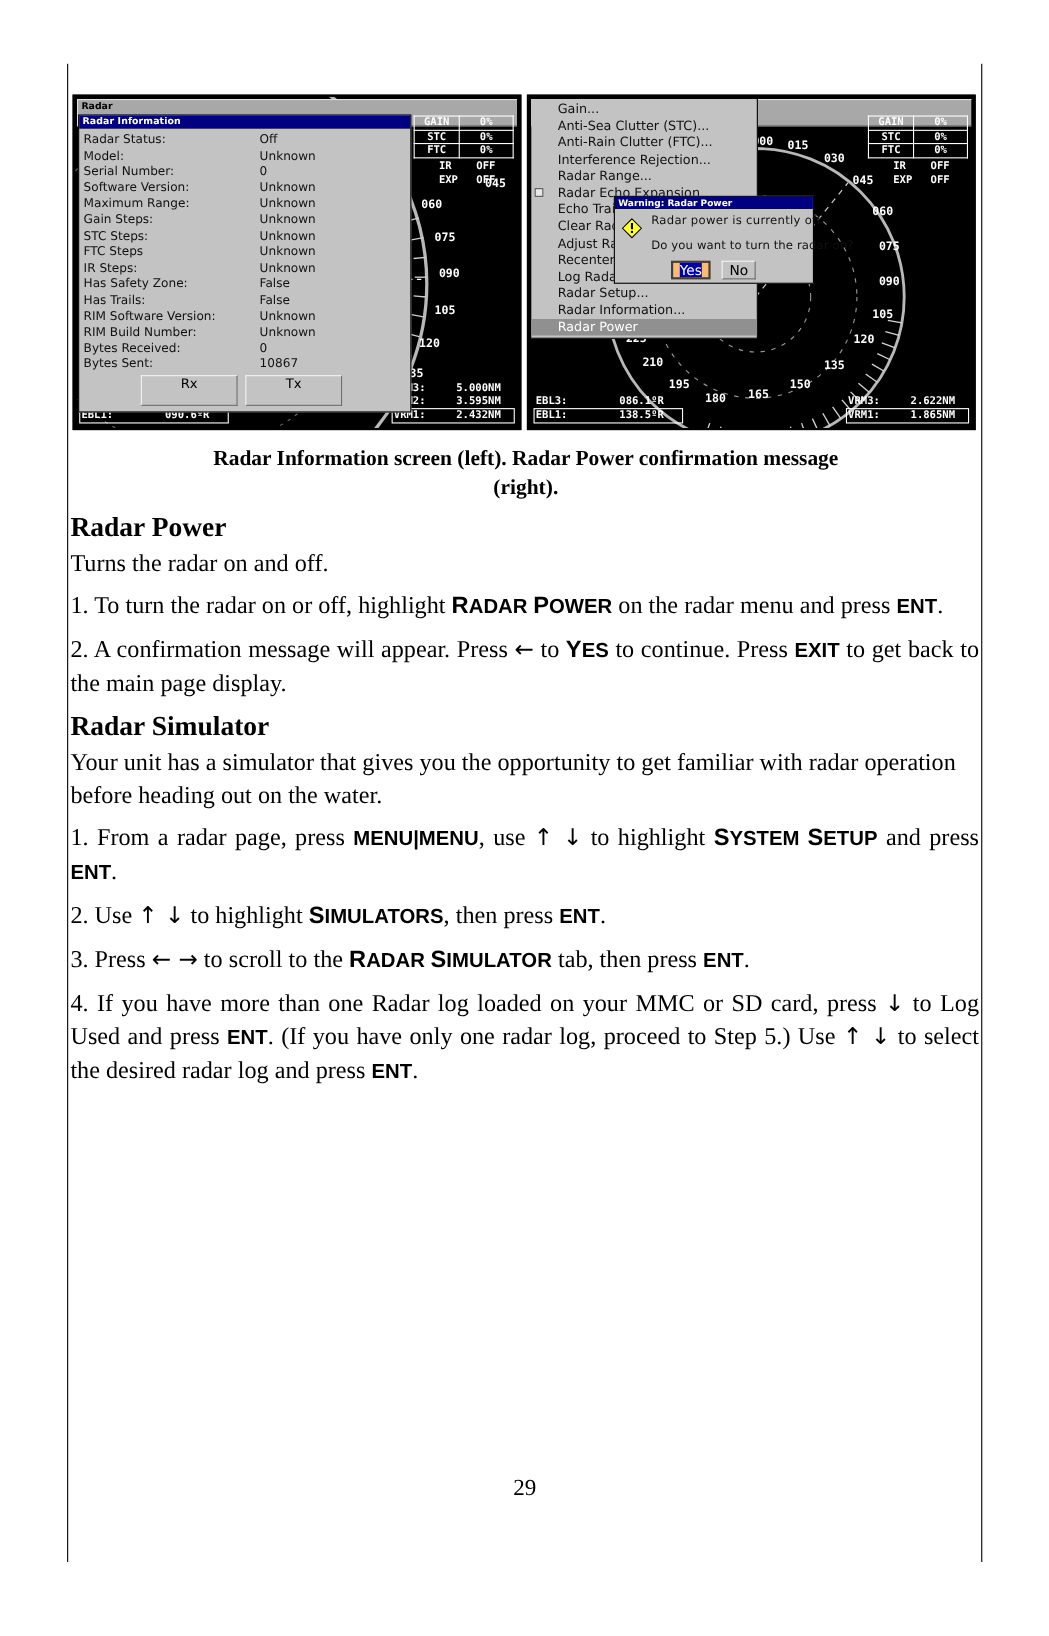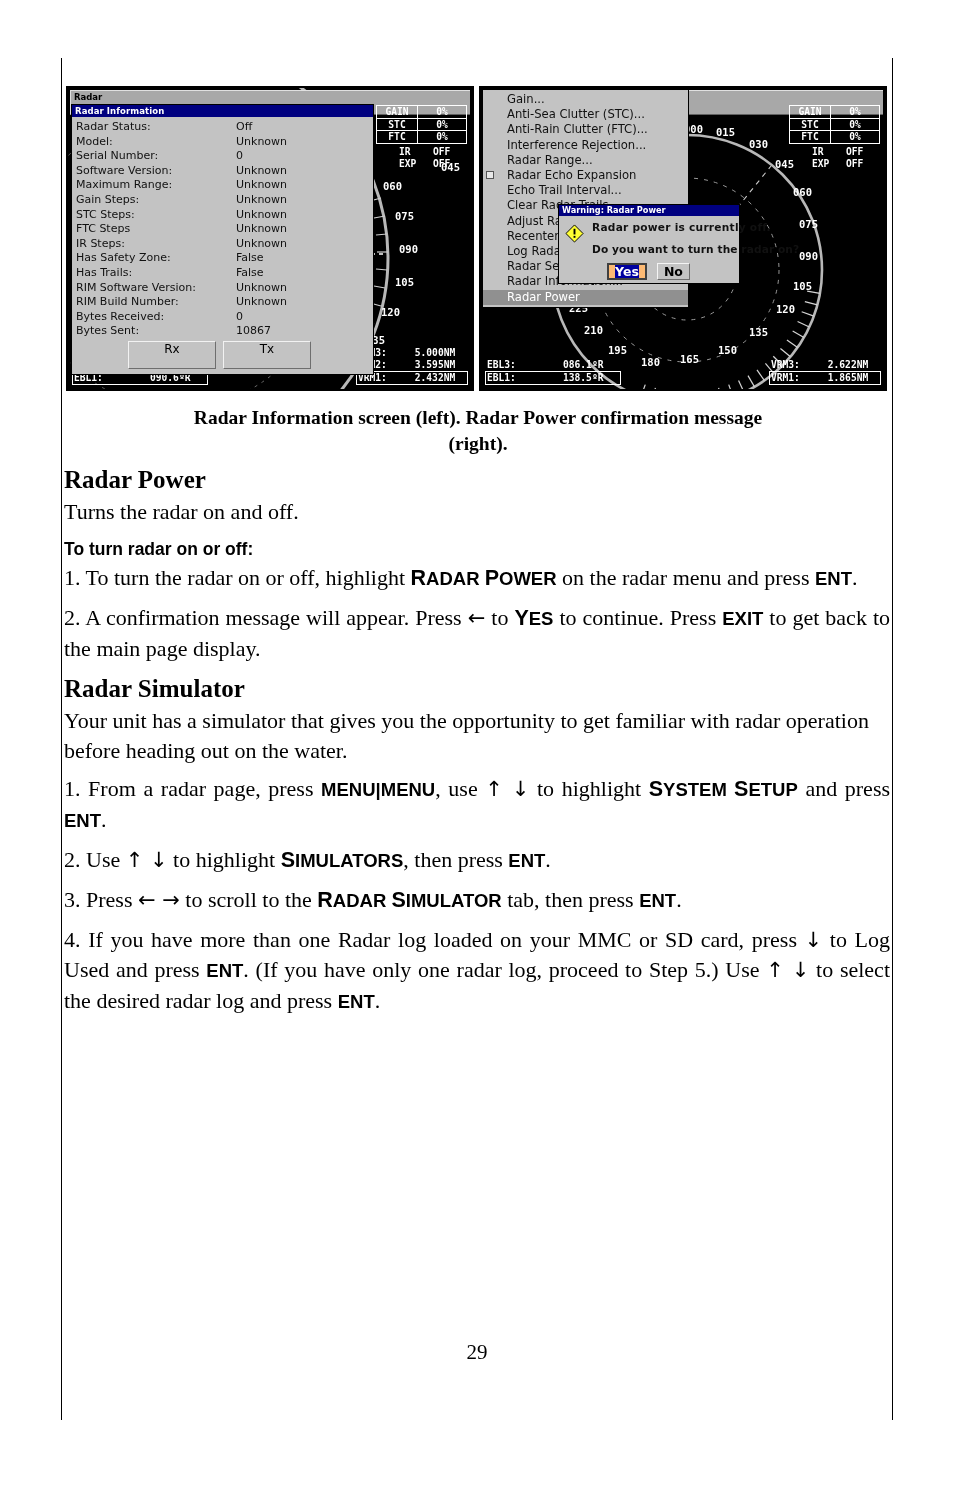--- a/index.html
+++ b/index.html
@@ -155,38 +155,38 @@
     box-sizing: border-box;
   }
   .menu-item.selected {
     background: #909090;
     color: #fff;
   }
 
   
   .dlg {
     position: absolute;
-    left: 77px; top: 116px;
+    left: 77px; top: 90px;
     width: 182px;
     height: 80px;
     background: #c3c3c3;
     border: 1px solid #000;
     box-sizing: border-box;
     z-index: 30;
   }
   .dlg-title {
     background: #000080;
     color: #fff;
     font-size: 8.2px;
     font-weight: bold;
     line-height: 11px;
     height: 11px;
     padding-left: 3px;
   }
-  .dlg-body { position: relative; padding: 5px 7px 0 6px; font-weight: bold; }
+  .dlg-body { position: relative; padding: 5px 7px 0 6px; }
   .warn-icon {
     position: absolute;
     left: 6px; top: 8px;
     width: 19px; height: 19px;
   }
   .dlg-line {
     font-size: 10.6px;
     line-height: 13px;
     font-family: "DejaVu Sans", sans-serif;
     color: #111;
@@ -760,21 +760,20 @@
 
 <div class="caption">
   <div>Radar Information screen (left). Radar Power confirmation message</div>
   <div>(right).</div>
 </div>
 
 <div class="body">
 
   <h2 class="sec">Radar Power</h2>
   <p class="lead">Turns the radar on and off.</p>
-  <h3 class="sub">To turn radar on or off:</h3>
 
   <p class="step"><span>1. To turn the radar on or off, highlight </span><span class="sc"><span class="big">R</span>ADAR <span class="big">P</span>OWER</span><span> on the radar menu and press </span><span class="kb">ENT</span><span>.</span></p>
 
   <p class="step"><span>2. A confirmation message will appear. Press </span><span class="arrow">←</span><span> to </span><span class="sc"><span class="big">Y</span>ES</span><span> to continue. Press </span><span class="kb">EXIT</span><span> to get back to the main page display.</span></p>
 
   <h2 class="sec">Radar Simulator</h2>
   <p class="lead">Your unit has a simulator that gives you the opportunity to get familiar with radar operation before heading out on the water.</p>
 
   <p class="step"><span>1. From a radar page, press </span><span class="kb">MENU|MENU</span><span>, use </span><span class="arrow">↑ ↓</span><span> to highlight </span><span class="sc"><span class="big">S</span>YSTEM <span class="big">S</span>ETUP</span><span> and press </span><span class="kb">ENT</span><span>.</span></p>
 

